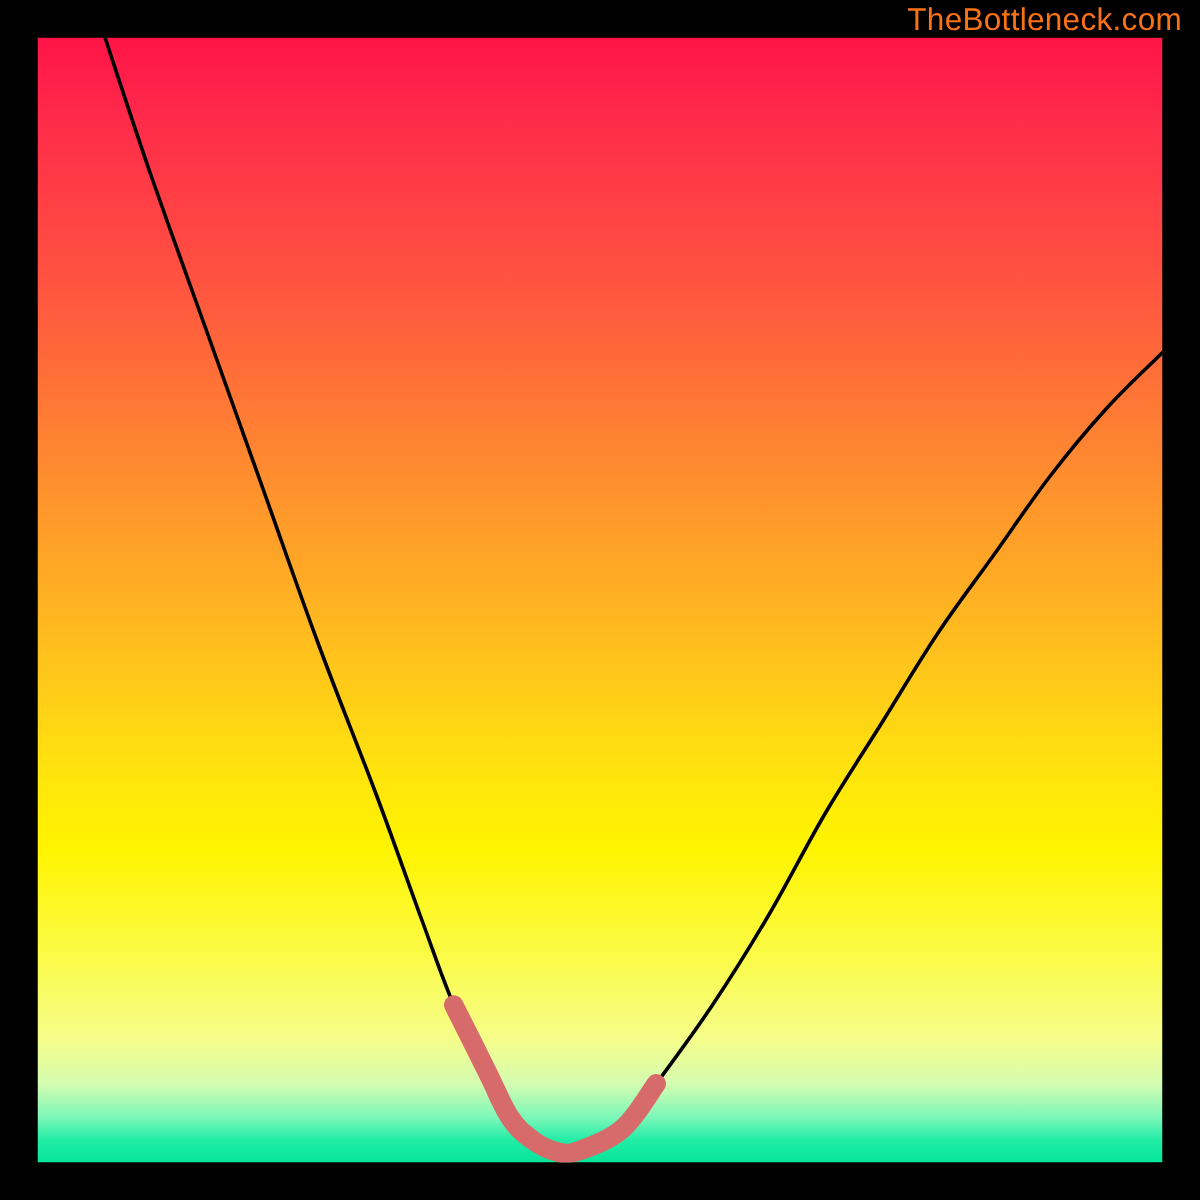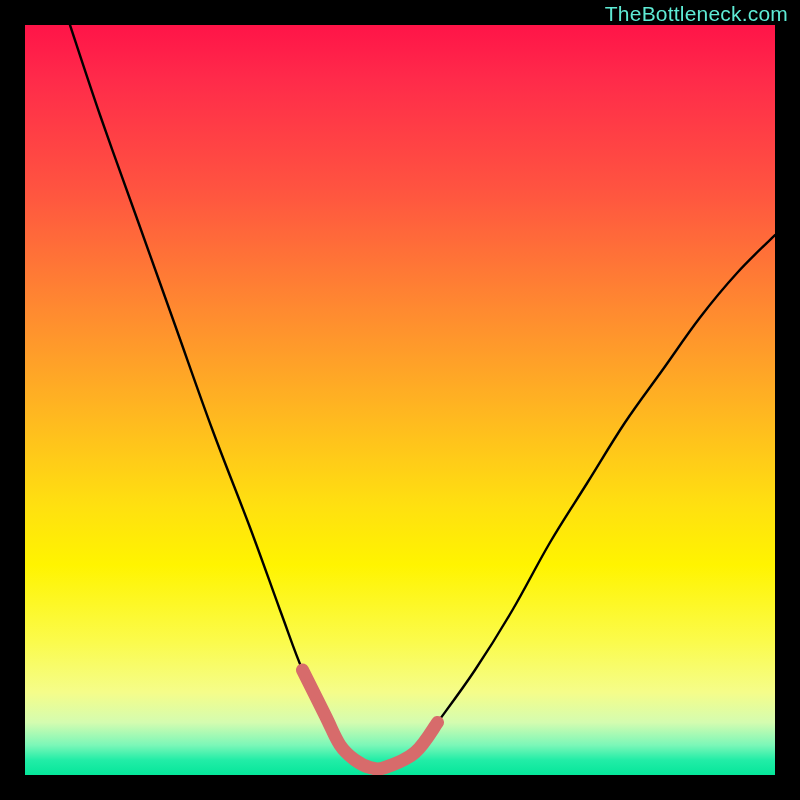--- a/index.html
+++ b/index.html
@@ -49,21 +49,21 @@
     position: absolute;
     inset: 0;
     width: 100%;
     height: 100%;
     overflow: visible;
   }
   .watermark {
     position: absolute;
     top: 2px;
     right: 12px;
-    color: #5eead4;
+    color: #f97316;
     font-size: 21px;
     font-weight: 500;
     letter-spacing: 0.2px;
     user-select: none;
   }
 </style>
 </head>
 <body>
 
 <div class="frame">

